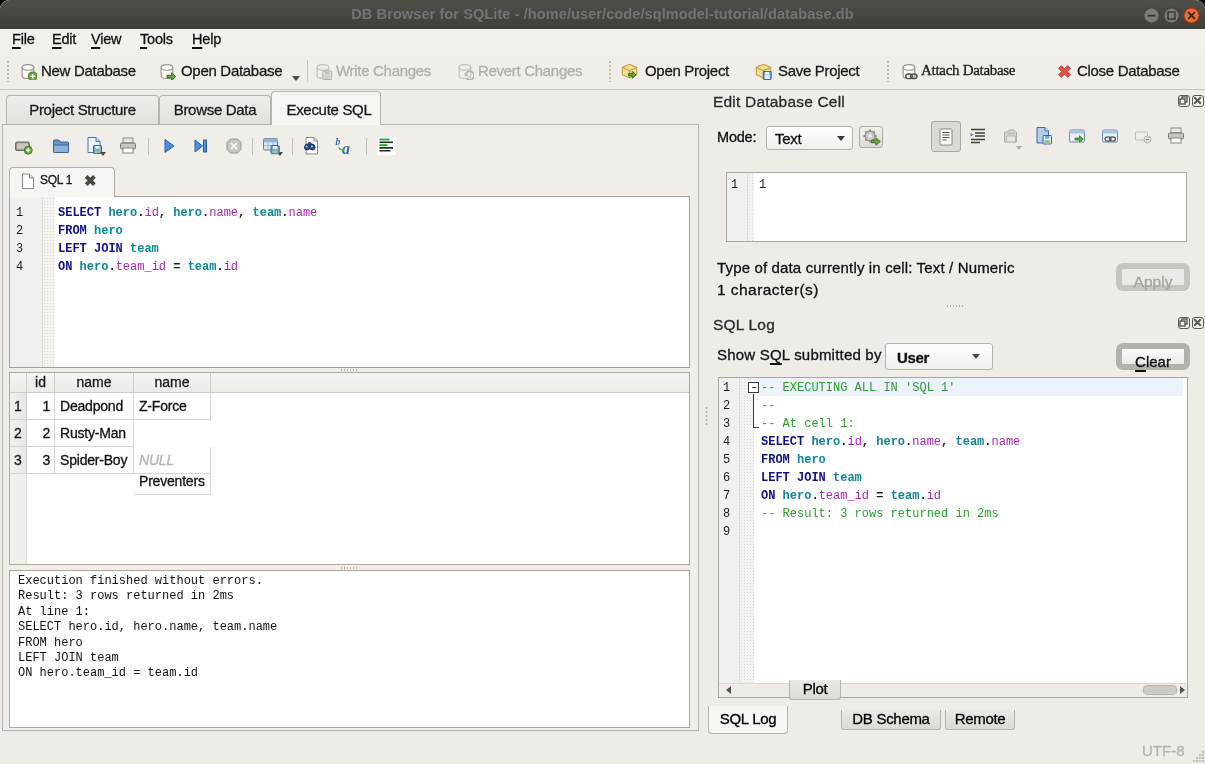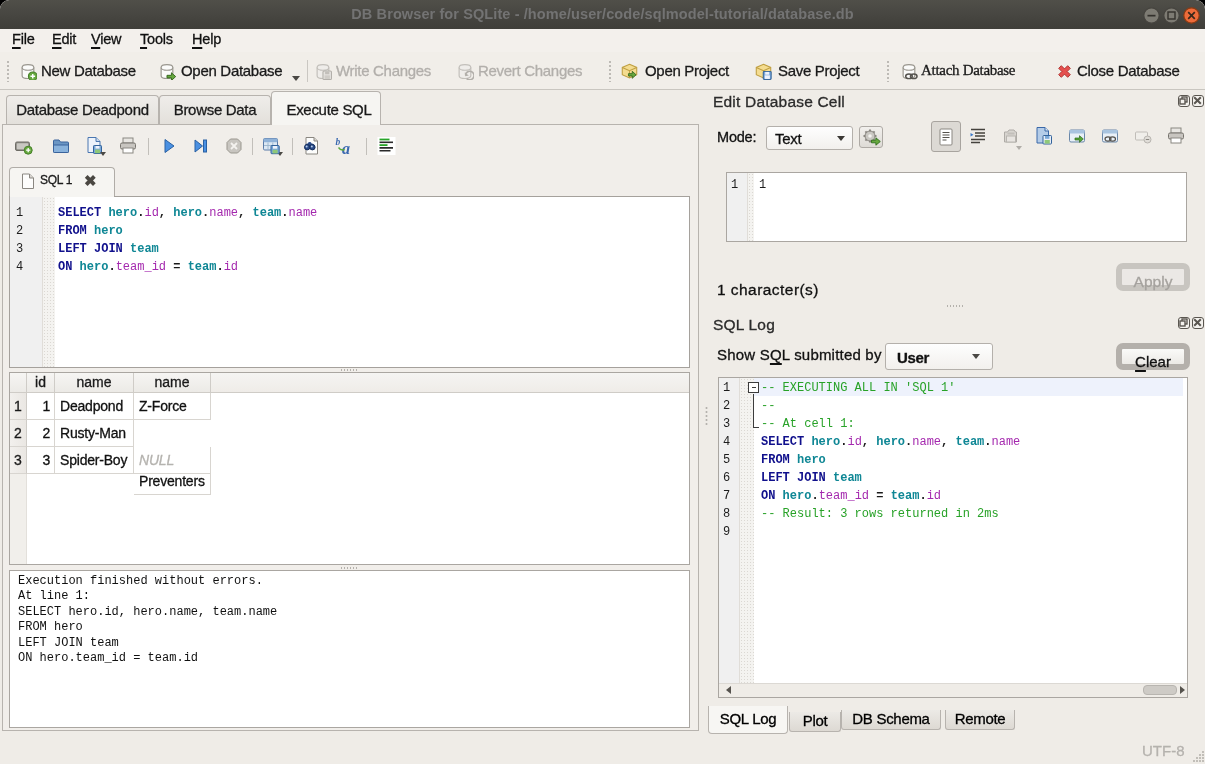--- a/index.html
+++ b/index.html
@@ -152,21 +152,21 @@
         <ellipse cx="7.5" cy="4.2" rx="5.5" ry="2.6" fill="#fbfbfa" stroke="#9a978f" stroke-width="1.1"></ellipse>
         <ellipse cx="7.5" cy="12.5" rx="3.1" ry="2.2" fill="none" stroke="#55534e" stroke-width="1.4"></ellipse>
         <ellipse cx="12" cy="12.5" rx="3.1" ry="2.2" fill="none" stroke="#55534e" stroke-width="1.4"></ellipse>
       </svg></div>
   <div class="tbtext abs" style="left:921px;font-family:Liberation Serif, serif;">Attach Database</div>
   <div class="tbicon abs" style="left:1056px;" id="ic-closedb"><svg width="17" height="17" viewBox="0 0 16 16">
         <path d="M2.5 5 L5 2.5 L8 5.5 L11 2.5 L13.5 5 L10.5 8 L13.5 11 L11 13.5 L8 10.5 L5 13.5 L2.5 11 L5.5 8 Z" fill="#e4504e" stroke="#a82624" stroke-width="0.8"></path>
       </svg></div>
   <div class="tbtext abs" style="left:1077px;">Close Database</div>
 
-  <div class="tab abs" style="left:6px;width:153px;"><span>Database Deadpond</span></div>
+  <div class="tab abs" style="left:6px;width:153px;"><span>Project Structure</span></div>
   <div class="tab abs" style="left:159px;width:112px;"><span>Browse Data</span></div>
   <div class="tab active abs" style="left:271px;width:110px;"><span style="top:9px;left:3px;">Execute SQL</span></div>
 
   <div id="lpane" class="abs"></div>
   <div class="abs" style="left:272px;top:124px;width:108px;height:1px;background:#f6f5f2;"></div>
 
   <div id="ltb" class="abs" style="left:0;top:0;">
       <div class="abs" style="left: 14px; top: 136px;"><svg width="20" height="20" viewBox="0 0 20 20">
           <rect x="1.5" y="6" width="14" height="8.5" rx="1.5" fill="#8e8c86" stroke="#6e6c66"></rect>
           <rect x="2.8" y="7.3" width="11.4" height="5.9" rx="0.8" fill="#c9c7c2"></rect>
@@ -275,20 +275,21 @@
   <div class="cell" style="left:55px;top:420px;width:79px;height:27px;line-height:26px;padding-left:5px;">Rusty-Man</div>
   <div class="cell" style="left:134px;top:420px;width:77px;height:27px;line-height:26px;padding-left:5px;margin-top:48px;">Preventers</div>
   <div class="rhead" style="left:10px;top:447px;width:17px;height:27px;line-height:26px;">3</div>
   <div class="cell" style="left:27px;top:447px;width:28px;height:27px;line-height:26px;text-align:right;padding-right:4px;">3</div>
   <div class="cell" style="left:55px;top:447px;width:79px;height:27px;line-height:26px;padding-left:5px;">Spider-Boy</div>
   <div class="cell" style="left:134px;top:447px;width:77px;height:27px;line-height:26px;padding-left:5px;font-style:italic;color:#b5b3af;">NULL</div>
 
   <div class="box abs" style="left:9px;top:570px;width:681px;height:158px;border-color:#aaa6a1;"></div>
   <div class="abs" style="left:18px;top:574px;">
     <div class="msgln">Execution finished without errors.</div>
+    <div class="msgln">Result: 3 rows returned in 2ms</div>
     <div class="msgln">At line 1:</div>
     <div class="msgln">SELECT hero.id, hero.name, team.name</div>
     <div class="msgln">FROM hero</div>
     <div class="msgln">LEFT JOIN team</div>
     <div class="msgln">ON hero.team_id = team.id</div>
   </div>
 
   <div class="abs" style="left:340px;top:369px;width:18px;height:2px;background-image:radial-gradient(#b4b1ac 0.8px,transparent 1px);background-size:3px 2px;"></div>
   <div class="abs" style="left:340px;top:567px;width:18px;height:2px;background-image:radial-gradient(#b4b1ac 0.8px,transparent 1px);background-size:3px 2px;"></div>
 
@@ -382,20 +383,21 @@
         </svg>
       </div>
     </div>
 
   <div class="box abs" style="left:726px;top:172px;width:461px;height:70px;border-color:#aaa6a1;"></div>
   <div class="gutter abs" style="left:727px;top:173px;width:21px;height:68px;border-right:1px solid #e0ddd8;"></div>
   <div class="hatch abs" style="left:748px;top:173px;width:6px;height:68px;"></div>
   <div class="abs mono" style="left:731px;top:178px;font-size:12px;color:#1c1c1c;">1</div>
   <div class="abs mono" style="left:759px;top:178px;font-size:12px;color:#1c1c1c;">1</div>
 
+  <div class="abs uilabel" style="left:717px;top:259px;font-size:15px;color:#111;letter-spacing:0.15px;">Type of data currently in cell: Text / Numeric</div>
   <div class="abs uilabel" style="left:717px;top:281px;font-size:15.5px;color:#111;letter-spacing:0.45px;">1 character(s)</div>
   <div class="btn abs" style="left:1116px;top:263px;width:74px;height:28px;background:#ebe8e5;border-color:#c8c5c0;color:#a5a29e;font-size:15.5px;line-height:26px;">Apply</div>
 
   <div class="abs" style="left:946px;top:305px;width:18px;height:2px;background-image:radial-gradient(#b4b1ac 0.8px,transparent 1px);background-size:3px 2px;"></div>
 
   <div class="dtitle abs" style="left:713px;top:316px;">SQL Log</div>
   <div class="dockbtn abs" style="left:1178px;top:317px;">
       <svg width="9" height="9" style="position:absolute;left:0;top:0;">
         <rect x="3" y="1" width="5" height="5" fill="none" stroke="#5a5650" stroke-width="1.4"></rect>
         <rect x="1" y="3" width="5" height="5" fill="#f4f2ee" stroke="#5a5650" stroke-width="1.4"></rect>
@@ -434,21 +436,21 @@
   <div class="abs" style="left:752px;top:387px;width:4px;height:1px;background:#3c3c3c;"></div>
   <div class="abs" style="left:753px;top:394px;width:1px;height:33px;background:#3c3c3c;"></div>
   <div class="abs" style="left:753px;top:427px;width:6px;height:1px;background:#3c3c3c;"></div>
 
   <div class="abs" style="left:719px;top:683px;width:468px;height:14px;background:#efece7;border-top:1px solid #dcd9d4;"></div>
   <div class="abs" style="left:722px;top:686px;width:0;height:0;border:4px solid transparent;border-right:5px solid #55524d;"></div>
   <div class="abs" style="left:1180px;top:686px;width:0;height:0;border:4px solid transparent;border-left:5px solid #55524d;"></div>
   <div class="abs" style="left:1143px;top:685px;width:34px;height:10px;background:#cecbc6;border-radius:4px;border:1px solid #b8b5b0;"></div>
 
   <div class="abs" style="left:708px;top:706px;width:80px;height:28px;background:#f7f6f3;border:1px solid #b7b3ae;border-top:none;border-radius:0 0 4px 4px;font-size:15px;letter-spacing:-0.3px;text-align:center;line-height:26px;-webkit-text-stroke-width:0.3px;">SQL Log</div>
-  <div class="abs" style="left:789px;top:712px;width:52px;height:20px;background:linear-gradient(180deg,#eceae6,#ddd9d3);border:1px solid #b7b3ae;border-top:none;border-radius:0 0 3px 3px;font-size:15px;letter-spacing:-0.3px;text-align:center;line-height:17px;-webkit-text-stroke-width:0.3px;">Plot</div>
+  <div class="abs" style="left:789px;top:680px;width:52px;height:20px;background:linear-gradient(180deg,#eceae6,#ddd9d3);border:1px solid #b7b3ae;border-top:none;border-radius:0 0 3px 3px;font-size:15px;letter-spacing:-0.3px;text-align:center;line-height:17px;-webkit-text-stroke-width:0.3px;">Plot</div>
   <div class="abs" style="left:841px;top:710px;width:100px;height:20px;background:linear-gradient(180deg,#eceae6,#ddd9d3);border:1px solid #b7b3ae;border-top:none;border-radius:0 0 3px 3px;font-size:15px;letter-spacing:-0.3px;text-align:center;line-height:17px;-webkit-text-stroke-width:0.3px;">DB Schema</div>
   <div class="abs" style="left:945px;top:710px;width:70px;height:20px;background:linear-gradient(180deg,#eceae6,#ddd9d3);border:1px solid #b7b3ae;border-top:none;border-radius:0 0 3px 3px;font-size:15px;letter-spacing:-0.3px;text-align:center;line-height:17px;-webkit-text-stroke-width:0.3px;">Remote</div>
 
   <div class="abs uilabel" style="left:1142px;top:742px;font-size:15px;color:#b5b2ae;">UTF-8</div>
   <div class="abs" style="left:1191px;top:750px;"><svg width="14" height="14">
     <g fill="#b2afa9">
           <circle cx="12" cy="2" r="1"></circle>
           <circle cx="9" cy="5" r="1"></circle>
           <circle cx="12" cy="5" r="1"></circle>
           <circle cx="6" cy="8" r="1"></circle>

